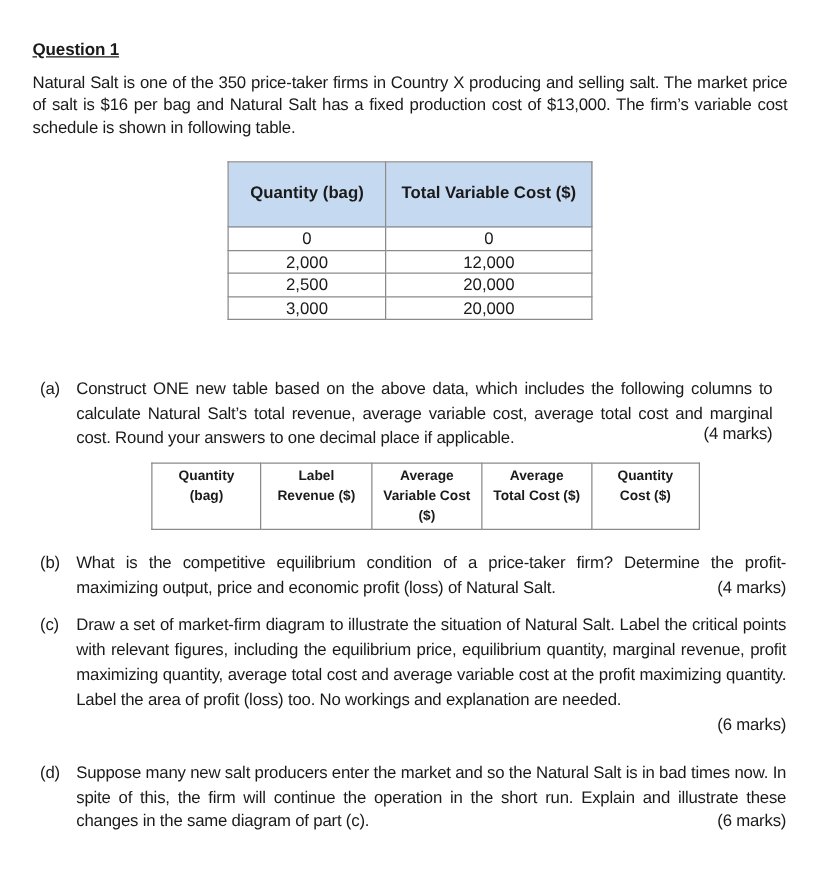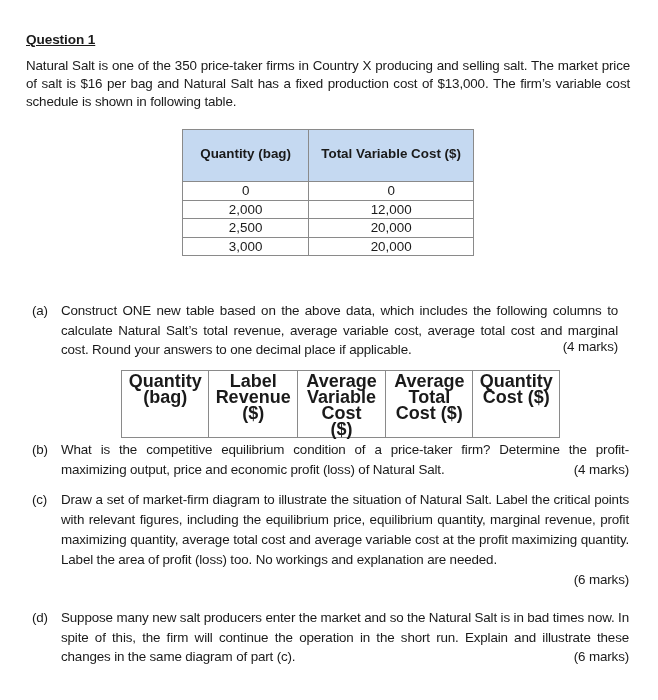--- a/index.html
+++ b/index.html
@@ -18,21 +18,21 @@
       letter-spacing:-0.15px;
     }
     table { border-collapse:collapse; position:absolute; }
     td, th { border:1.5px solid #8a8a8a; padding:0; text-align:center; font-size:13.4px; }
     .t1 { left:182px; top:129px; width:292px; }
     .t1 th { background:#c5d9f1; font-weight:bold; vertical-align:top; height:36px; line-height:18px; padding-top:15px; }
     .t1 td { height:17.5px; line-height:17px; }
     .t1 .c1 { width:126px; }
     .t1 .c2 { width:165px; }
     .t2 { left:121px; top:370px; width:439px; }
-    .t2 th { font-weight:bold; font-size:18px; line-height:16px; height:50px; vertical-align:top; padding-top:2px; }
+    .t2 th { font-weight:bold; font-size:11px; line-height:16px; height:50px; vertical-align:top; padding-top:2px; }
     .q { left:32px; line-height:19.5px; letter-spacing:-0.15px; }
     .q .lbl { position:absolute; left:0; top:0; }
     .q .txt { position:absolute; left:29px; top:0; }
     .marks { position:absolute; right:0; }
     .justify { text-align:justify; text-align-last:left; }
   </style>
 </head>
 <body>
 
 <div class="abs title">Question 1</div>

